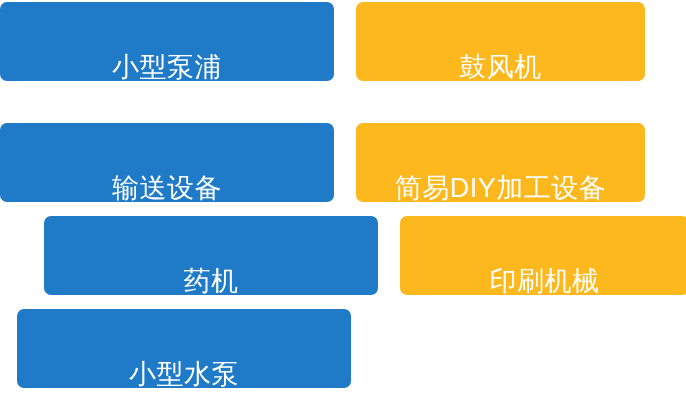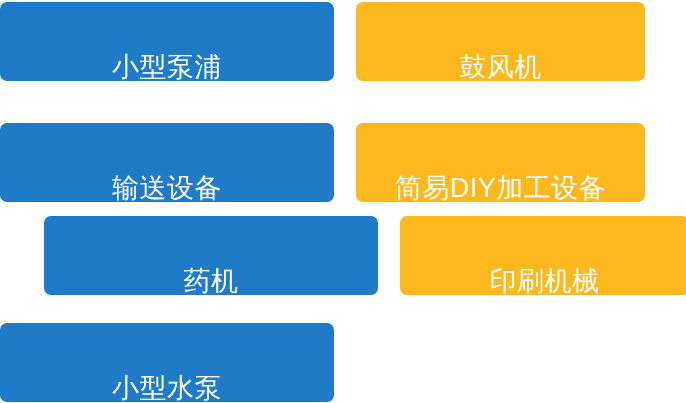--- a/index.html
+++ b/index.html
@@ -57,21 +57,21 @@
     background: #1f7ac8;
   }
   #col-right .chip {
     left: 0px;
     width: 289px;
     background: #fdb81e;
   }
   .chip.r0 { top: 2px; }
   .chip.r1 { top: 123px; }
   .chip.r2 { top: 216px; margin-left: 44px; }
-  .chip.r3 { top: 323px; }
+  .chip.r3 { top: 309px; margin-left: 17px; }
   .chip-label {
     display: block;
     pointer-events: none;
   }
 </style>
 </head>
 <body>
 
 <div id="stage">
 

